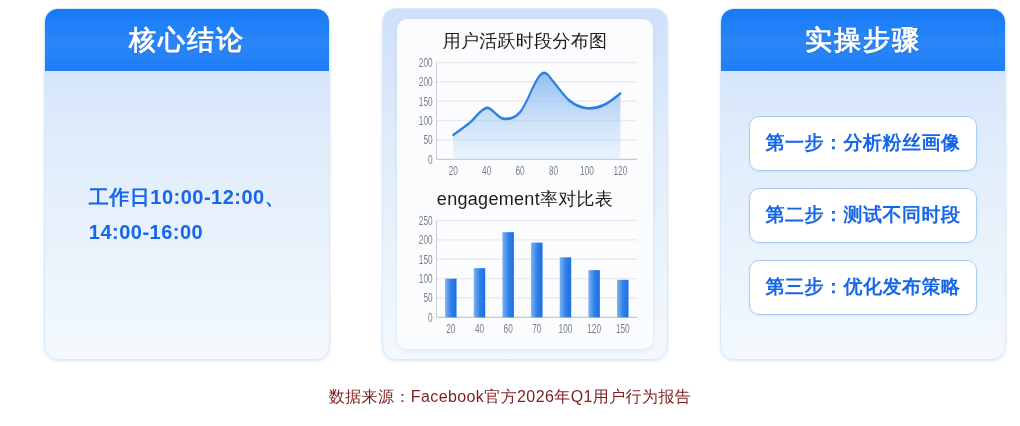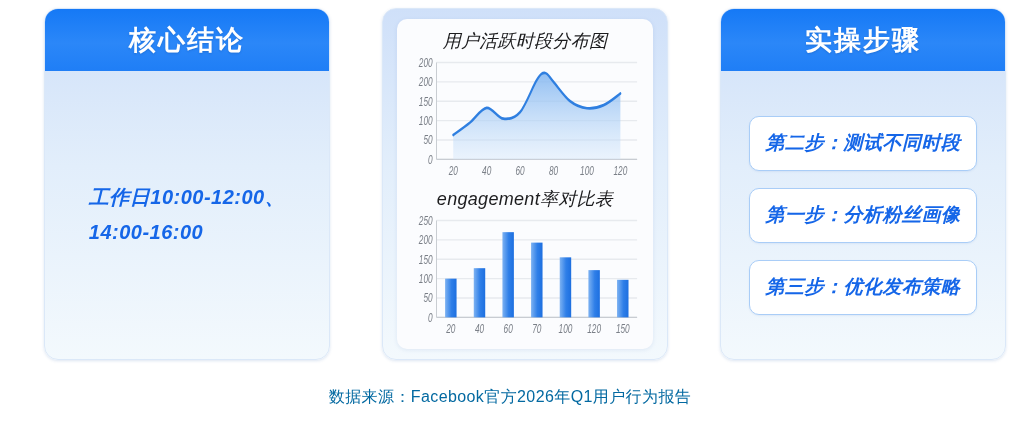--- a/index.html
+++ b/index.html
@@ -60,21 +60,20 @@
     text-shadow: 0 1px 2px rgba(10, 60, 130, 0.25);
   }
 
   .card-body {
     flex: 1 1 auto;
     display: flex;
     align-items: center;
     justify-content: center;
     padding: 10px 14px;
     box-sizing: border-box;
-    font-style: italic;
   }
 
   
   .conclusion-text {
     color: #1566e8;
     font-size: 20px;
     font-weight: bold;
     line-height: 1.75;
     text-align: left;
     letter-spacing: 0.5px;
@@ -171,21 +170,21 @@
   .footer {
     position: absolute;
     left: 0;
     right: 0;
     bottom: 18px;
     text-align: center;
   }
 
   .footer-text {
     font-size: 16px;
-    color: #0369a1;
+    color: #7f1d1d;
     letter-spacing: 0.4px;
   }
 </style>
 </head>
 <body>
 
 <div class="stage">
 
   <div class="cards-row">
 
@@ -288,24 +287,24 @@
       </div>
     </section>
 
     <section class="card">
       <div class="card-header">
         <span class="card-header-title">实操步骤</span>
       </div>
       <div class="card-body">
         <div class="steps-wrap">
           <div class="step-item">
+            <span class="step-label">第一步：分析粉丝画像</span>
+          </div>
+          <div class="step-item">
             <span class="step-label">第二步：测试不同时段</span>
-          </div>
-          <div class="step-item">
-            <span class="step-label">第一步：分析粉丝画像</span>
           </div>
           <div class="step-item">
             <span class="step-label">第三步：优化发布策略</span>
           </div>
         </div>
       </div>
     </section>
 
   </div>
 

